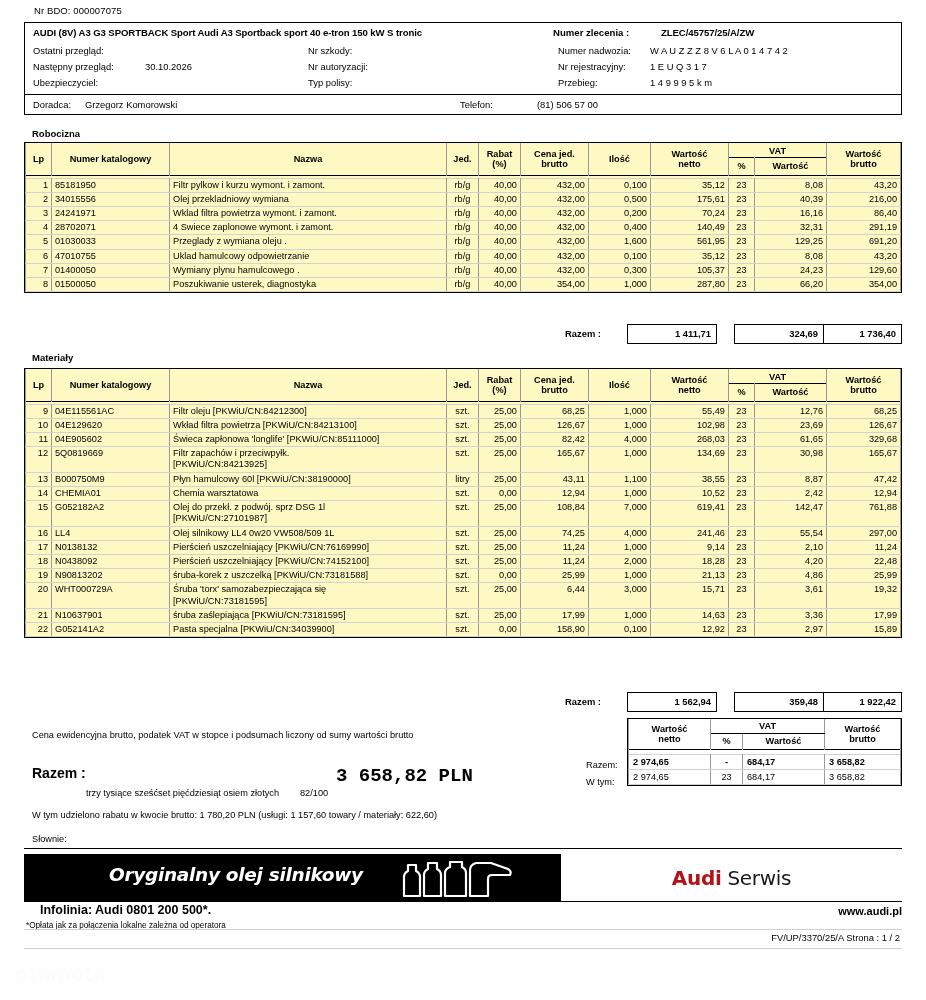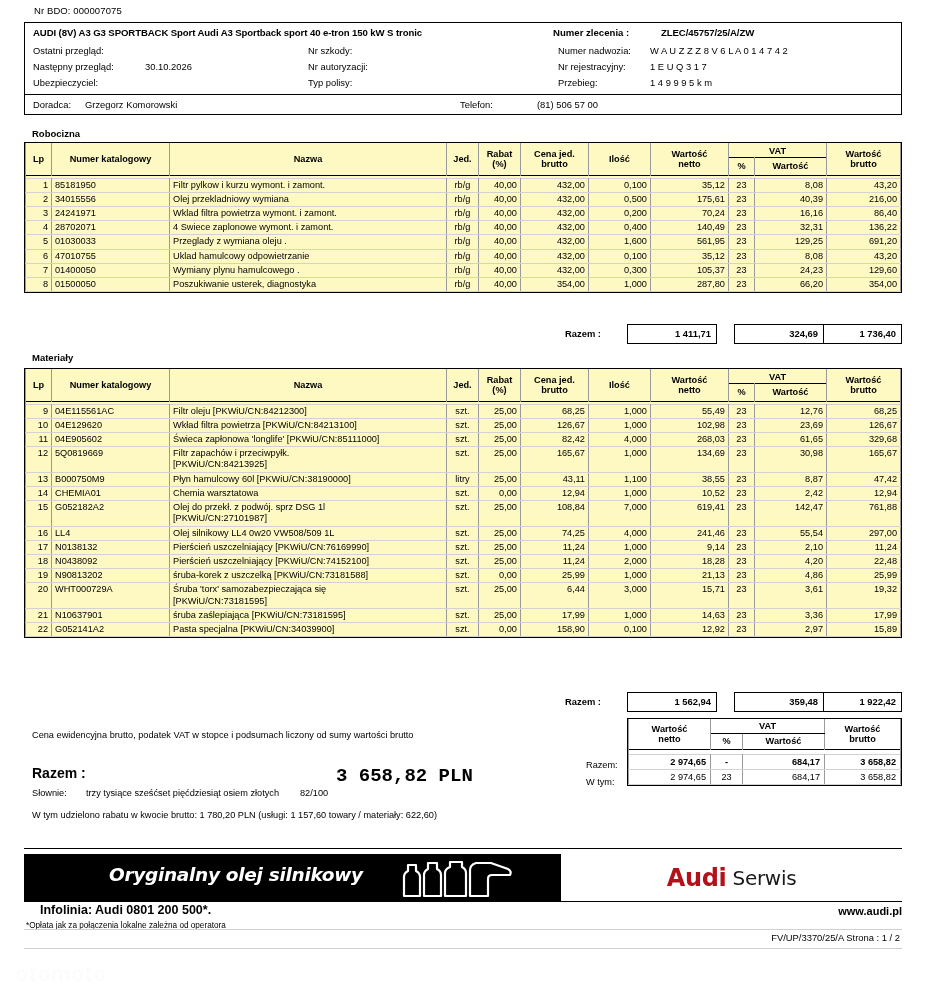--- a/index.html
+++ b/index.html
@@ -204,21 +204,21 @@
     font-size: 14px;
     font-weight: bold;
   }
   .grand-val {
     position: absolute;
     left: 336px;
     font-size: 19px;
     font-weight: bold;
     font-family: Liberation Mono, monospace;
   }
-  .slownie-lab { position: absolute; left: 32px; font-size: 9.2px; }
+  .slownie-lab { position: absolute; left: 32px; font-size: 9.2px; margin-top: 46px; }
   .slownie-val { position: absolute; left: 86px; font-size: 9.2px; }
   .slownie-frac { position: absolute; left: 300px; font-size: 9.2px; }
   .rabat-line { position: absolute; left: 32px; font-size: 9.2px; }
 
   
   .sum-wrap {
     position: absolute;
     left: 627px;
     top: 718px;
     width: 275px;
@@ -240,21 +240,21 @@
     font-weight: bold;
     text-align: center;
     vertical-align: middle;
     line-height: 1.12;
   }
   table.sumt .vat-top { border-bottom: 0.9px solid #000; }
   table.sumt .vat-sub { border-top: 0.9px solid #000; }
   table.sumt tbody td {
     border-top: 0.6px solid #d2d2d2;
     border-bottom: 0.6px solid #d2d2d2;
-    text-align: right;
+    text-align: left;
   }
   .sum-sep td {
     border: none;
     border-top: 1.5px solid #000;
     padding: 0; height: 0; line-height: 0;
   }
   .sum-lab-col {
     position: absolute;
     left: 586px;
     width: 44px;
@@ -296,21 +296,21 @@
     left: 537px;
     top: 0;
     width: 341px;
     height: 47px;
     background: #fff;
     display: flex;
     align-items: center;
     justify-content: center;
   }
   .audi-word {
-    font-size: 24px;
+    font-size: 20px;
     font-weight: bold;
     color: #b4121b;
     font-family: "DejaVu Sans", sans-serif;
     letter-spacing: -0.3px;
   }
   .serwis-word {
     font-size: 20px;
     color: #1a1a1a;
     font-family: "DejaVu Sans", sans-serif;
     letter-spacing: -0.3px;
@@ -519,21 +519,21 @@
             <td class="c-lp">4</td>
             <td class="c-kat">28702071</td>
             <td class="c-naz">4 Swiece zaplonowe wymont. i zamont.</td>
             <td class="c-jed">rb/g</td>
             <td class="c-rab">40,00</td>
             <td class="c-cena">432,00</td>
             <td class="c-ilo">0,400</td>
             <td class="c-net">140,49</td>
             <td class="c-vp">23</td>
             <td class="c-vw">32,31</td>
-            <td class="c-bru">136,22</td>
+            <td class="c-bru">291,19</td>
           </tr>
           <tr>
             <td class="c-lp">5</td>
             <td class="c-kat">01030033</td>
             <td class="c-naz">Przeglady z wymiana oleju .</td>
             <td class="c-jed">rb/g</td>
             <td class="c-rab">40,00</td>
             <td class="c-cena">432,00</td>
             <td class="c-ilo">1,600</td>
             <td class="c-net">561,95</td>

